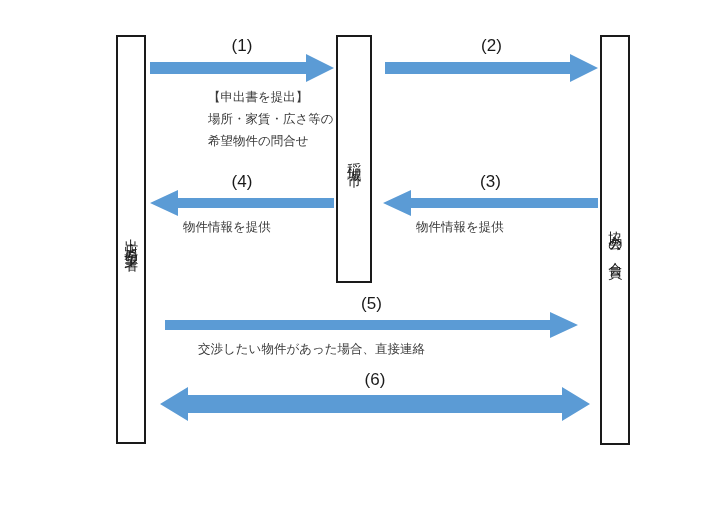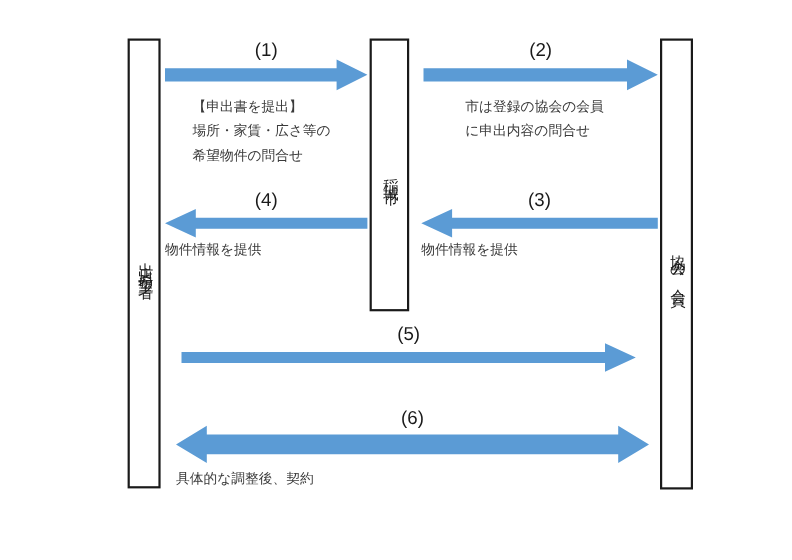--- a/index.html
+++ b/index.html
@@ -60,20 +60,21 @@
   }
 
   
   .caption {
     position: absolute;
     font-family: "DejaVu Sans", "Liberation Sans", sans-serif;
     font-size: 12.5px;
     line-height: 1.75;
     color: #3a3a3a;
     white-space: pre-line;
+    margin-left: 33px;
   }
   .caption.center { text-align: left; }
   .caption.left { text-align: left; }
 </style>
 </head>
 <body>
 
 <div id="canvas">
 
   <div class="actor-box" id="actor-applicant">
@@ -97,22 +98,20 @@
   <div class="caption left" style="left:175px; top:86px; width:170px;">【申出書を提出】
 場所・家賃・広さ等の
 希望物件の問合せ</div>
 
   <div class="arrow" style="left:385px; top:54px;">
     <svg width="213" height="28" viewBox="0 0 213 28" aria-hidden="true">
       <polygon points="0,8 185,8 185,0 213,14 185,28 185,20 0,20" fill="#5b9bd5"></polygon>
     </svg>
   </div>
   <div class="arrow-number" style="left:385px; top:36px; width:213px;">(2)</div>
-  <div class="caption left" style="left:423px; top:86px; width:175px;">市は登録の協会の会員
-に申出内容の問合せ</div>
 
   <div class="arrow" style="left:383px; top:190px;">
     <svg width="215" height="26" viewBox="0 0 215 26" aria-hidden="true">
       <polygon points="215,8 28,8 28,0 0,13 28,26 28,18 215,18" fill="#5b9bd5"></polygon>
     </svg>
   </div>
   <div class="arrow-number" style="left:383px; top:172px; width:215px;">(3)</div>
   <div class="caption center" style="left:383px; top:216px; width:215px;">物件情報を提供</div>
 
   <div class="arrow" style="left:150px; top:190px;">
@@ -122,22 +121,22 @@
   </div>
   <div class="arrow-number" style="left:150px; top:172px; width:184px;">(4)</div>
   <div class="caption center" style="left:150px; top:216px; width:184px;">物件情報を提供</div>
 
   <div class="arrow" style="left:165px; top:312px;">
     <svg width="413" height="26" viewBox="0 0 413 26" aria-hidden="true">
       <polygon points="0,8 385,8 385,0 413,13 385,26 385,18 0,18" fill="#5b9bd5"></polygon>
     </svg>
   </div>
   <div class="arrow-number" style="left:165px; top:294px; width:413px;">(5)</div>
+  <div class="caption center" style="left:165px; top:338px; width:413px;">交渉したい物件があった場合、直接連絡</div>
 
   <div class="arrow" style="left:160px; top:385px;">
     <svg width="430" height="38" viewBox="0 0 430 38" aria-hidden="true">
       <polygon points="0,19 28,2 28,10 402,10 402,2 430,19 402,36 402,28 28,28 28,36" fill="#5b9bd5"></polygon>
     </svg>
   </div>
   <div class="arrow-number" style="left:160px; top:370px; width:430px;">(6)</div>
-  <div class="caption center" style="left:160px; top:424px; width:430px;">具体的な調整後、契約</div>
 
 </div>
 
 </body></html>

